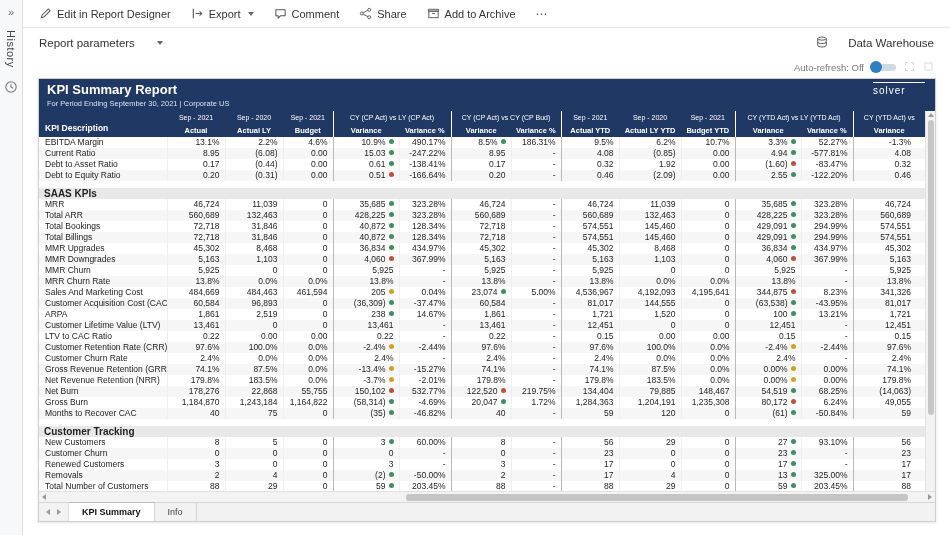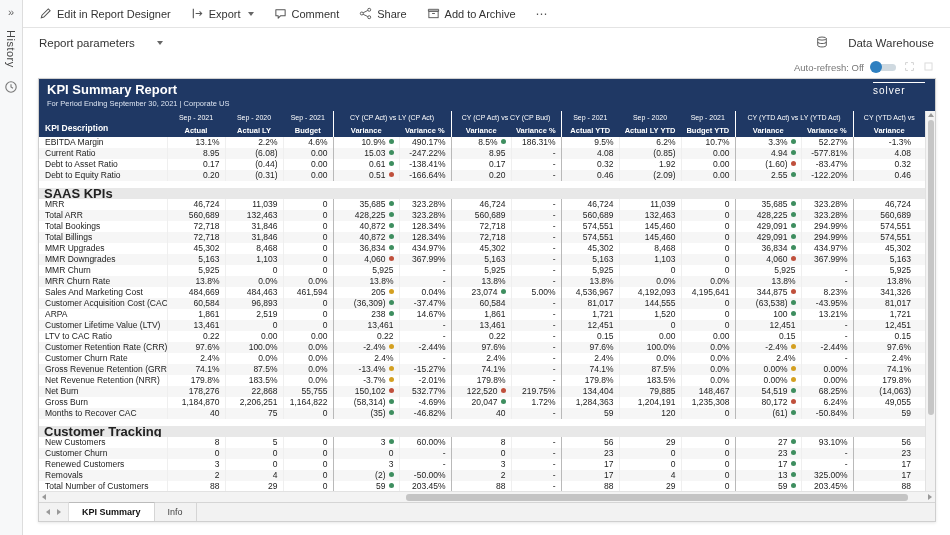--- a/index.html
+++ b/index.html
@@ -45,21 +45,21 @@
   thead th.grp { font-size:7px; font-weight:normal; }
   thead th.sub { font-size:7.5px; }
   thead th.desc-h { text-align:left; vertical-align:bottom; font-size:8.5px; padding:0 0 2px 6px; }
   thead th.sb { border-left:1px solid rgba(255,255,255,.35); }
   tbody td { height:11px; line-height:11px; font-size:8.5px; padding:0 5px; white-space:nowrap; overflow:hidden; color:#222; }
   tbody td.desc { padding-left:6px; }
   tbody td.num { text-align:right; border-left:1px solid #efefef; }
   tbody td.num.sb { border-left:1px solid #b9b9b9; }
   tbody td.num.last { padding-right:14px;padding-left:18px; }
   tr.odd td { background:#f6f6f6; }
-  tr.section td { background:#e8e8e8; font-weight:bold; font-size:13px; }
+  tr.section td { background:#e8e8e8; font-weight:bold; font-size:10px; }
   tr.spacer td { height:7px; background:#fff; }
   .dot { display:inline-block; width:5px; height:5px; border-radius:50%; margin-left:3px; vertical-align:1px; }
 
   
   .vbar { width:10px; flex:0 0 10px; background:#f3f3f3; border-left:1px solid #e2e2e2; display:flex; flex-direction:column; align-items:center; padding-top:2px; }
   .tri-up { width:0; height:0; border-left:3px solid transparent; border-right:3px solid transparent; border-bottom:4px solid #999; margin-bottom:3px; }
   .vthumb { width:6px; height:78%; background:#c6c6c6; border-radius:3px; }
   .hbar { height:11px; flex:0 0 11px; background:#f3f3f3; border-top:1px solid #e2e2e2; position:relative; display:flex; align-items:center; justify-content:space-between; padding:0 3px; }
   .tri-l { width:0; height:0; border-top:3px solid transparent; border-bottom:3px solid transparent; border-right:4px solid #999; }
   .tri-r { width:0; height:0; border-top:3px solid transparent; border-bottom:3px solid transparent; border-left:4px solid #999; }
@@ -586,21 +586,21 @@
                   <td class="num sb">134,404</td>
                   <td class="num">79,885</td>
                   <td class="num">148,467</td>
                   <td class="num sb"><span>54,519</span><span class="dot" style="background: rgb(62, 142, 95);"></span></td>
                   <td class="num">68.25%</td>
                   <td class="num sb last">(14,063)</td>
                 </tr>
                 <tr class="">
                   <td class="desc">Gross Burn</td>
                   <td class="num">1,184,870</td>
-                  <td class="num">2,206,251</td>
+                  <td class="num">1,243,184</td>
                   <td class="num">1,164,822</td>
                   <td class="num sb"><span>(58,314)</span><span class="dot" style="background: rgb(62, 142, 95);"></span></td>
                   <td class="num">-4.69%</td>
                   <td class="num sb"><span>20,047</span><span class="dot" style="background: rgb(62, 142, 95);"></span></td>
                   <td class="num">1.72%</td>
                   <td class="num sb">1,284,363</td>
                   <td class="num">1,204,191</td>
                   <td class="num">1,235,308</td>
                   <td class="num sb"><span>80,172</span><span class="dot" style="background: rgb(192, 80, 60);"></span></td>
                   <td class="num">6.24%</td>

